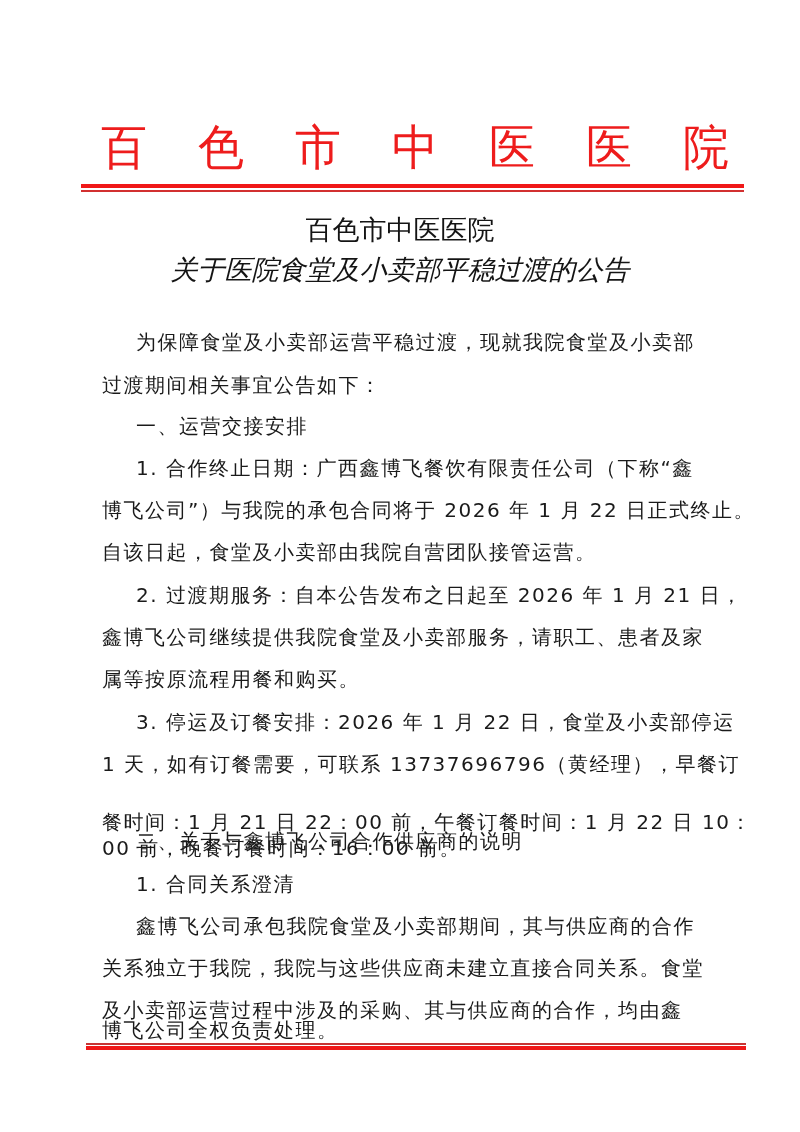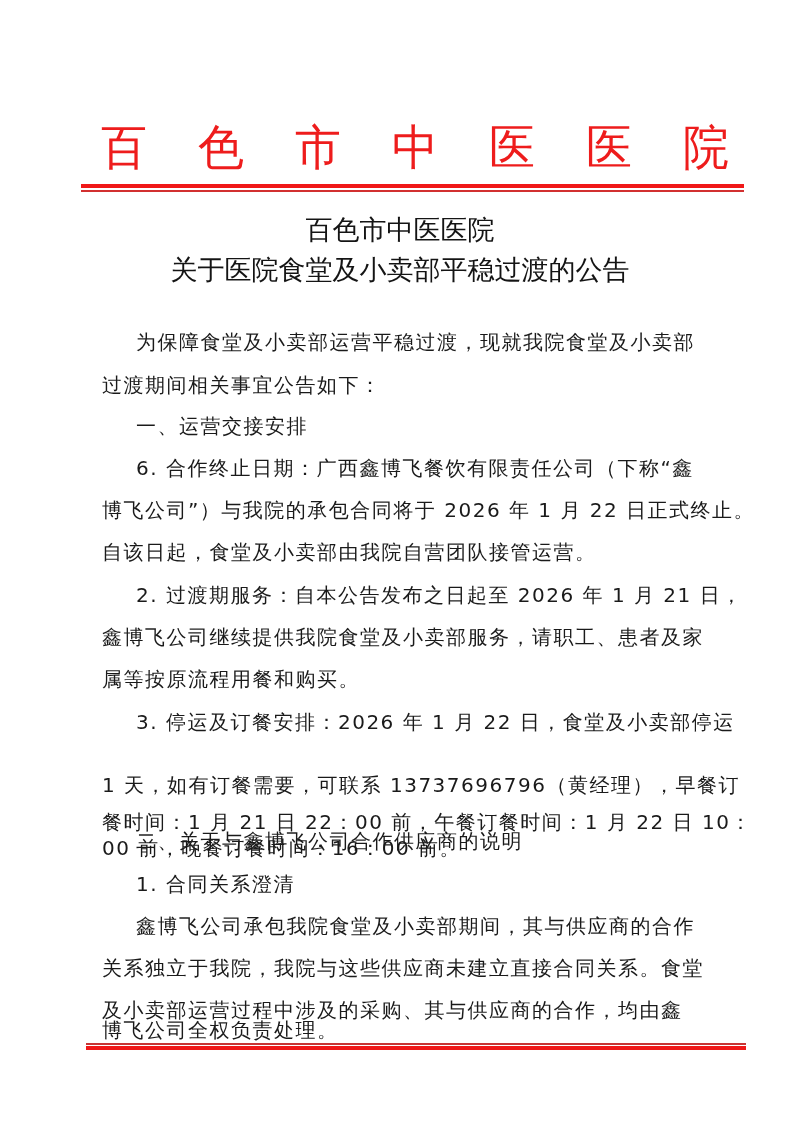--- a/index.html
+++ b/index.html
@@ -28,21 +28,21 @@
     }
     .rule-bottom .thin { position: absolute; left: 0; top: 0; width: 100%; height: 1.5px; background: #c83434; }
     .rule-bottom .thick { position: absolute; left: 0; top: 3px; width: 100%; height: 4px; background: #f01818; }
 
     .title {
       position: absolute; left: 0; width: 800px; text-align: center;
       font-family: "DejaVu Serif", "Liberation Serif", serif;
       font-size: 27px; color: #141414; line-height: 36px; letter-spacing: 0px;
     }
     .title.l1 { top: 212px; }
-    .title.l2 { top: 252px; }
+    .title.l2 { top: 252px; font-style: italic; }
 
     .line {
       position: absolute; left: 102px; width: 640px;
       font-family: "DejaVu Sans", "Liberation Sans", sans-serif;
       font-size: 20px; line-height: 30px; color: #1a1a1a; white-space: nowrap;
       letter-spacing: 1.5px;
     }
     .line.indent { left: 136px; }
     .line.heading { font-family: Liberation Serif, serif; }
   </style>
@@ -65,30 +65,30 @@
 </div>
 
 <div class="title l1">百色市中医医院</div>
 <div class="title l2">关于医院食堂及小卖部平稳过渡的公告</div>
 
 <div class="line indent" style="top:327px">为保障食堂及小卖部运营平稳过渡，现就我院食堂及小卖部</div>
 <div class="line" style="top:370px">过渡期间相关事宜公告如下：</div>
 
 <div class="line indent heading" style="top:411px">一、运营交接安排</div>
 
-<div class="line indent" style="top:453px">6. 合作终止日期：广西鑫博飞餐饮有限责任公司（下称“鑫</div>
+<div class="line indent" style="top:453px">1. 合作终止日期：广西鑫博飞餐饮有限责任公司（下称“鑫</div>
 <div class="line" style="top:495px">博飞公司”）与我院的承包合同将于 2026 年 1 月 22 日正式终止。</div>
 <div class="line" style="top:537px">自该日起，食堂及小卖部由我院自营团队接管运营。</div>
 
 <div class="line indent" style="top:580px">2. 过渡期服务：自本公告发布之日起至 2026 年 1 月 21 日，</div>
 <div class="line" style="top:622px">鑫博飞公司继续提供我院食堂及小卖部服务，请职工、患者及家</div>
 <div class="line" style="top:664px">属等按原流程用餐和购买。</div>
 
 <div class="line indent" style="top:707px">3. 停运及订餐安排：2026 年 1 月 22 日，食堂及小卖部停运</div>
-<div class="line" style="top:770px">1 天，如有订餐需要，可联系 13737696796（黄经理），早餐订</div>
+<div class="line" style="top:749px">1 天，如有订餐需要，可联系 13737696796（黄经理），早餐订</div>
 <div class="line" style="top:807px">餐时间：1 月 21 日 22：00 前，午餐订餐时间：1 月 22 日 10：</div>
 <div class="line" style="top:833px">00 前，晚餐订餐时间：16：00 前。</div>
 
 <div class="line indent heading" style="top:826px">二、关于与鑫博飞公司合作供应商的说明</div>
 <div class="line indent" style="top:869px">1. 合同关系澄清</div>
 <div class="line indent" style="top:911px">鑫博飞公司承包我院食堂及小卖部期间，其与供应商的合作</div>
 <div class="line" style="top:953px">关系独立于我院，我院与这些供应商未建立直接合同关系。食堂</div>
 <div class="line" style="top:995px">及小卖部运营过程中涉及的采购、其与供应商的合作，均由鑫</div>
 
 <div class="line" style="top:1015px">博飞公司全权负责处理。</div>

